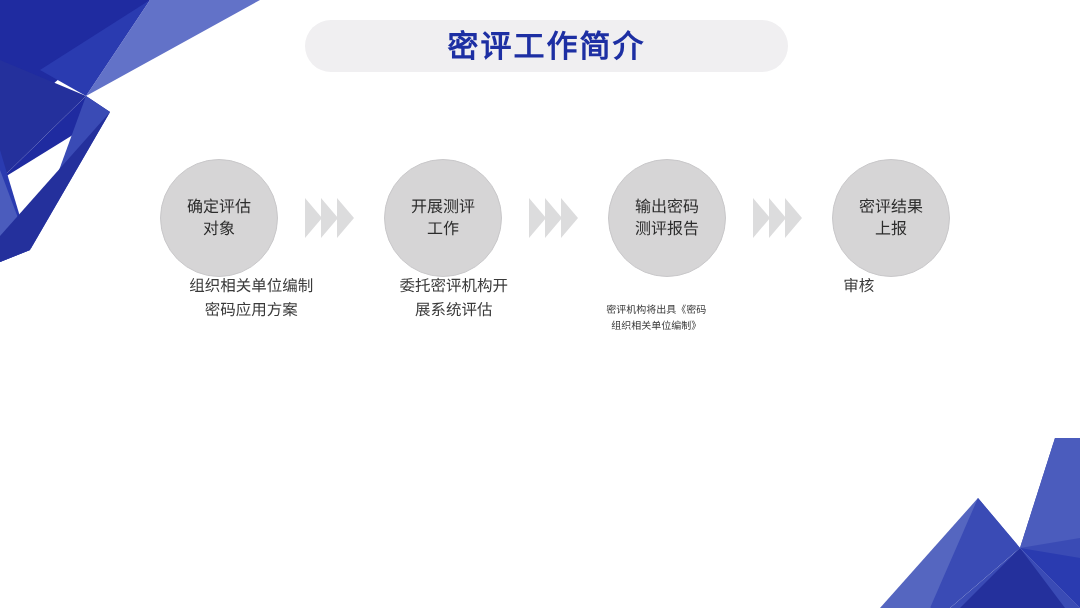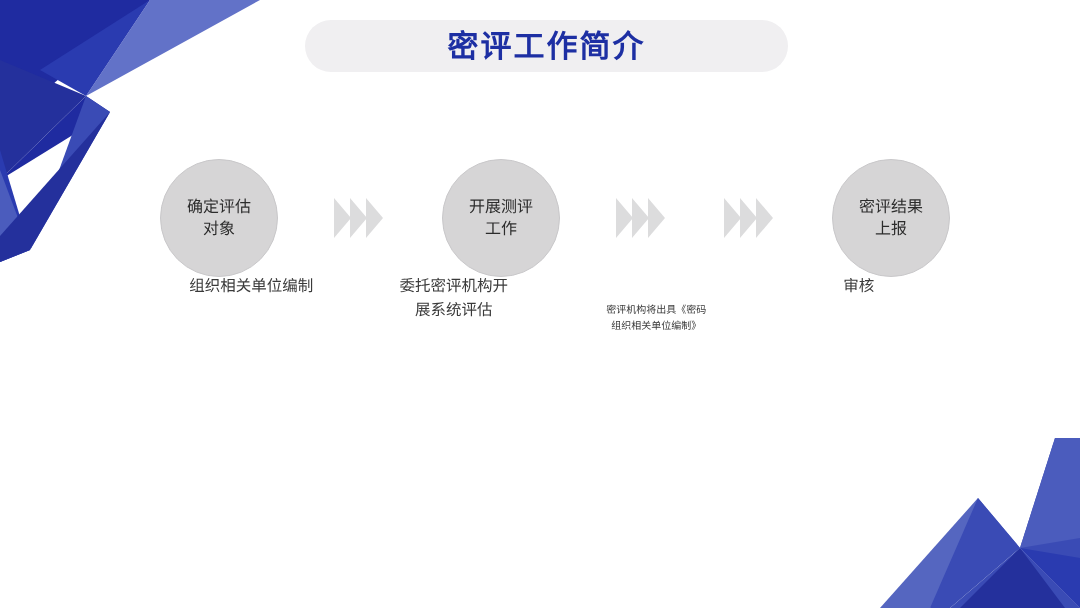--- a/index.html
+++ b/index.html
@@ -177,40 +177,45 @@
     </div>
 
     <div class="arrow">
       <svg viewBox="0 0 52 44" aria-hidden="true">
         <polygon points="0,2 17,22 0,42" fill="#dcdcdd"></polygon>
         <polygon points="16,2 33,22 16,42" fill="#dcdcdd"></polygon>
         <polygon points="32,2 49,22 32,42" fill="#dcdcdd"></polygon>
       </svg>
     </div>
 
+    <div class="node">
+      <span class="node-line">输出密码</span>
+      <span class="node-line">测评报告</span>
+    </div>
 
     <div class="arrow">
       <svg viewBox="0 0 52 44" aria-hidden="true">
         <polygon points="0,2 17,22 0,42" fill="#dcdcdd"></polygon>
         <polygon points="16,2 33,22 16,42" fill="#dcdcdd"></polygon>
         <polygon points="32,2 49,22 32,42" fill="#dcdcdd"></polygon>
       </svg>
     </div>
 
     <div class="node">
       <span class="node-line">密评结果</span>
       <span class="node-line">上报</span>
     </div>
 
   </div>
 
   <div class="captions">
 
     <div class="caption">
       <span class="caption-line">组织相关单位编制</span>
+      <span class="caption-line">密码应用方案</span>
     </div>
 
     <div class="caption">
       <span class="caption-line">委托密评机构开</span>
       <span class="caption-line">展系统评估</span>
     </div>
 
     <div class="caption wide">
       <span class="caption-line">密评机构将出具《密码</span>
       <span class="caption-line">组织相关单位编制》</span>

